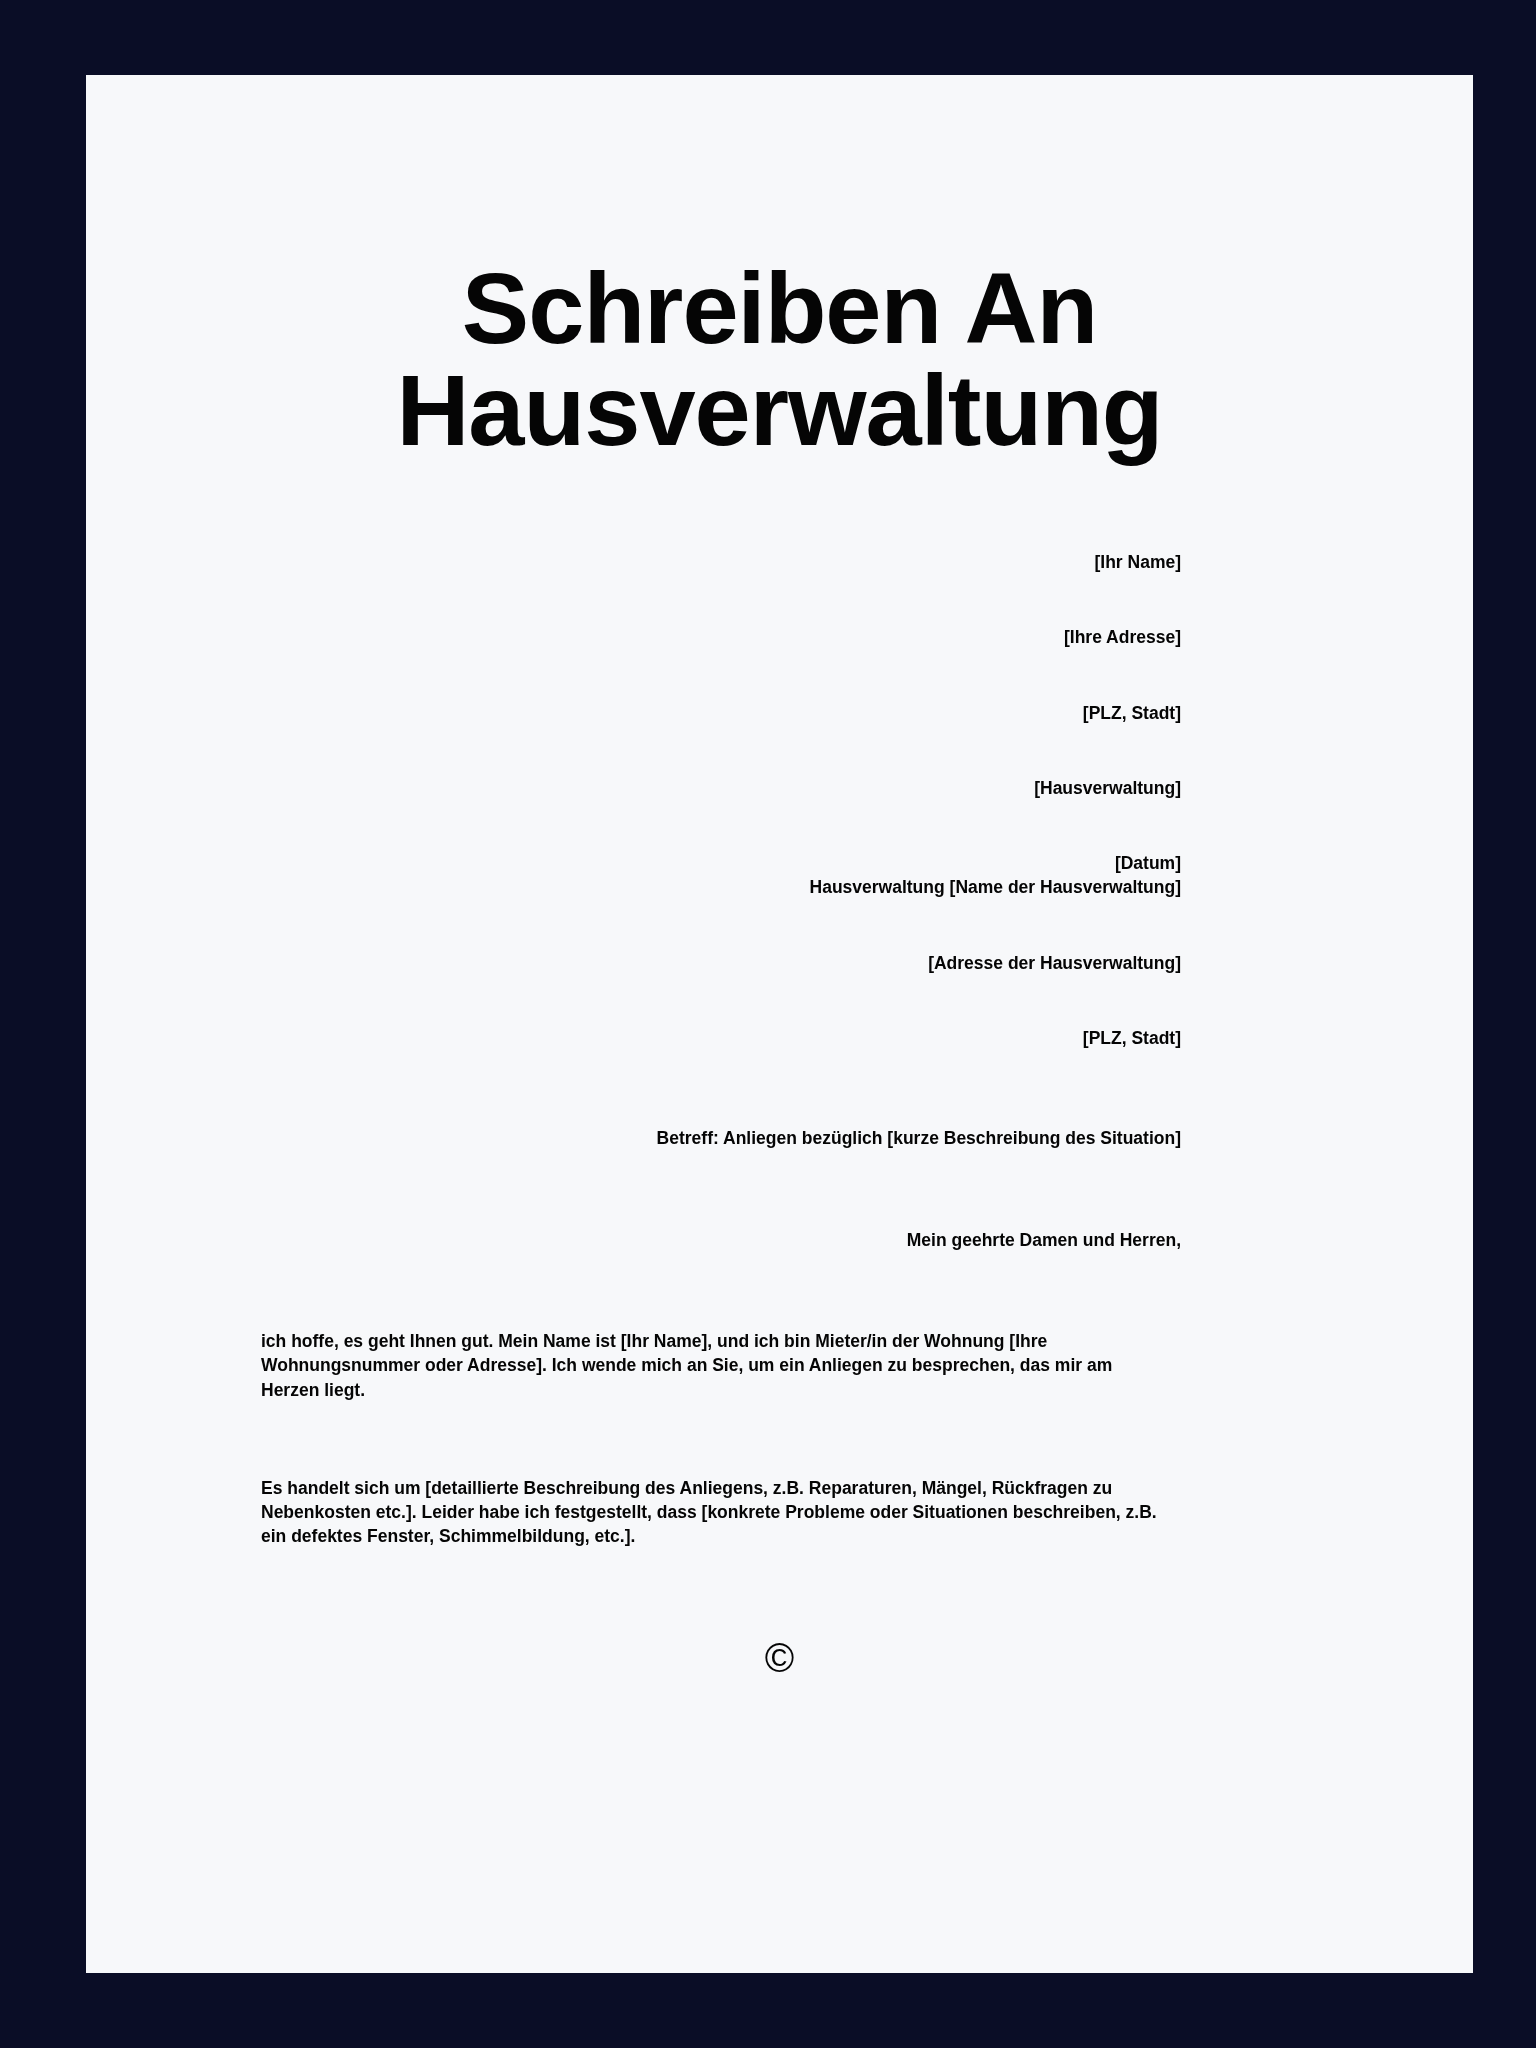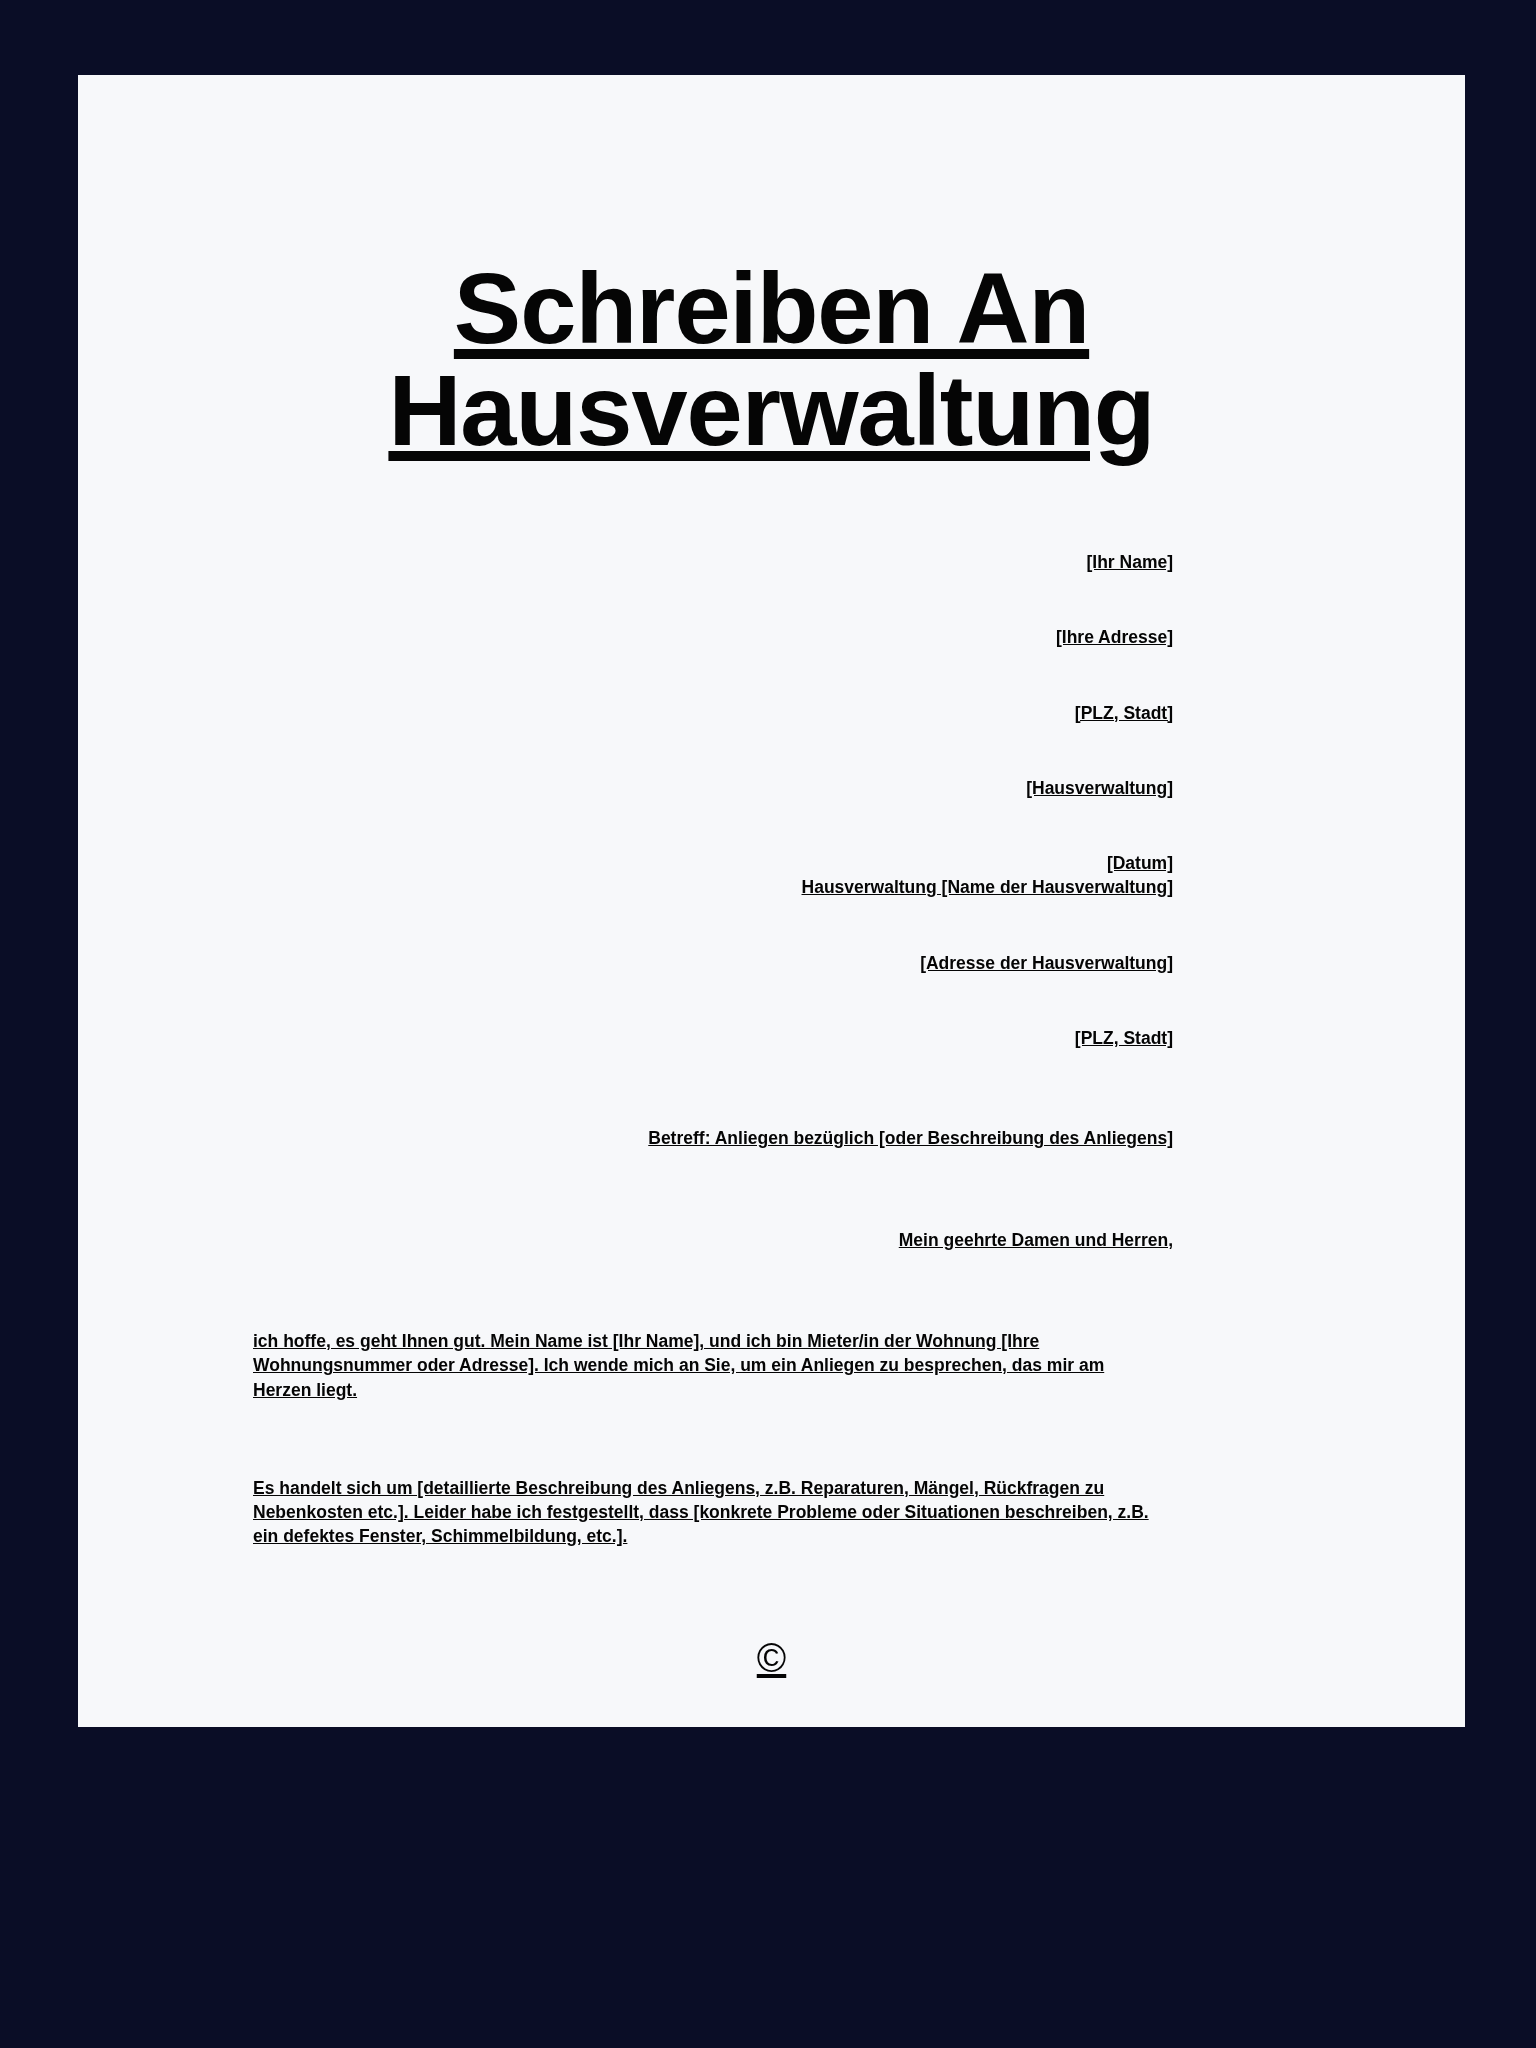--- a/index.html
+++ b/index.html
@@ -5,28 +5,27 @@
   * { margin: 0; padding: 0; box-sizing: border-box; }
   html, body {
     width: 1536px;
     height: 2048px;
     background: #0a0d26;
     font-family: "Liberation Sans", sans-serif;
     overflow: hidden;
   }
   .page {
     position: absolute;
-    left: 78px;
+    left: 86px;
     top: 75px;
     width: 1387px;
-    height: 1652px;
+    height: 1898px;
     background: #f7f8fa;
     color: #050505;
     overflow: hidden;
-    text-decoration: underline;
   }
   .doc-title {
     margin-top: 182px;
     text-align: center;
     font-size: 101px;
     line-height: 102px;
     font-weight: 700;
     letter-spacing: -1px;
     white-space: pre-line;
   }
@@ -66,21 +65,21 @@
     <div class="line mb-line">[Ihr Name]</div>
     <div class="line mb-line">[Ihre Adresse]</div>
     <div class="line mb-line">[PLZ, Stadt]</div>
     <div class="line mb-line">[Hausverwaltung]</div>
     <div class="line mb-group">[Datum]</div>
 
     <div class="line mb-line">Hausverwaltung [Name der Hausverwaltung]</div>
     <div class="line mb-line">[Adresse der Hausverwaltung]</div>
     <div class="line mb-g2">[PLZ, Stadt]</div>
 
-    <div class="line mb-g3">Betreff: Anliegen bezüglich [oder Beschreibung des Anliegens]</div>
+    <div class="line mb-g3">Betreff: Anliegen bezüglich [kurze Beschreibung des Situation]</div>
 
     <div class="line mb-g3">Mein geehrte Damen und Herren,</div>
 
     <div class="para mb-p1">ich hoffe, es geht Ihnen gut. Mein Name ist [Ihr Name], und ich bin Mieter/in der Wohnung [Ihre
 Wohnungsnummer oder Adresse]. Ich wende mich an Sie, um ein Anliegen zu besprechen, das mir am
 Herzen liegt.</div>
     <div class="para mb-p2">Es handelt sich um [detaillierte Beschreibung des Anliegens, z.B. Reparaturen, Mängel, Rückfragen zu
 Nebenkosten etc.]. Leider habe ich festgestellt, dass [konkrete Probleme oder Situationen beschreiben, z.B.
 ein defektes Fenster, Schimmelbildung, etc.].</div>
 

